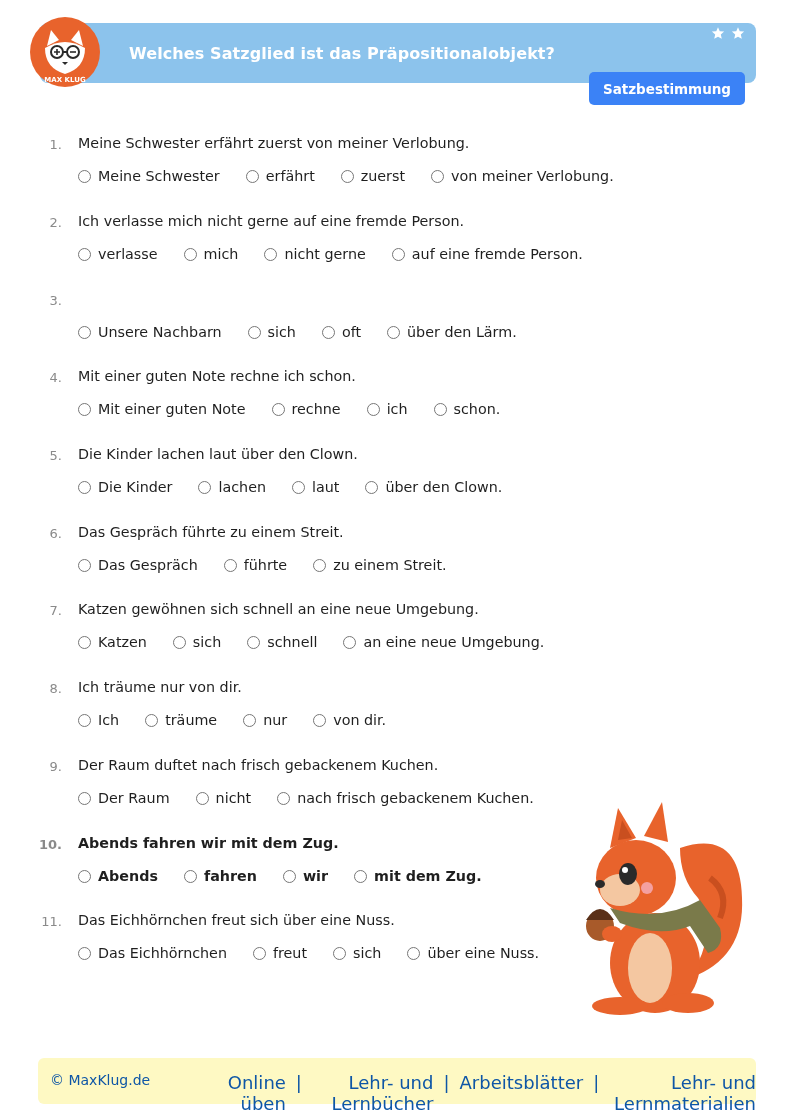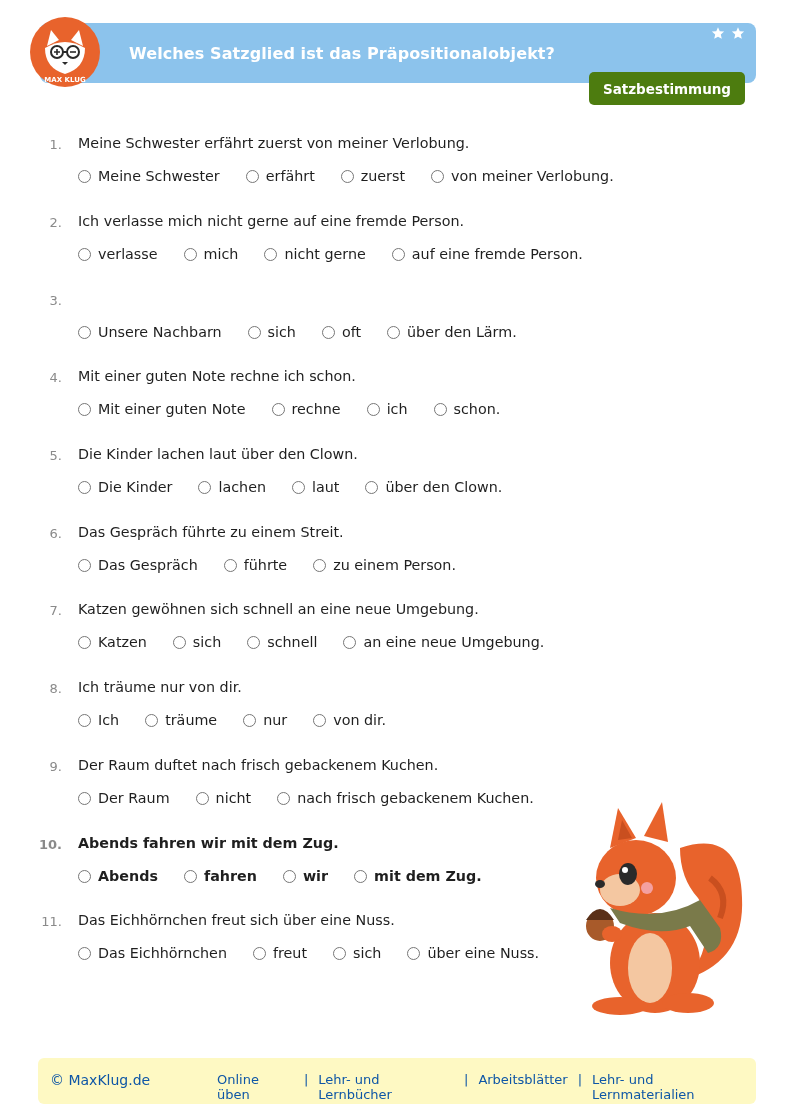--- a/index.html
+++ b/index.html
@@ -14,21 +14,21 @@
     position: absolute; left: 129px; top: 44px; color: #ffffff;
     font-size: 16px; font-weight: bold; letter-spacing: 0.1px;
   }
   .stars { position: absolute; left: 711px; top: 26px; display: flex; gap: 6px; }
   .star { width: 14px; height: 14px; }
 
   .logo { position: absolute; left: 29px; top: 16px; width: 72px; height: 72px; }
 
   .badge {
     position: absolute; left: 589px; top: 72px; width: 156px; height: 33px;
-    background: #4d7c0f; border-radius: 5px; color: #fff;
+    background: #3b82f6; border-radius: 5px; color: #fff;
     font-size: 13.5px; font-weight: bold;
     display: flex; align-items: center; justify-content: center;
   }
 
   .questions { position: absolute; left: 0; top: 134px; width: 794px; }
   .q { position: absolute; left: 0; width: 794px; height: 70px; }
   .q-num {
     position: absolute; right: calc(794px - 62px); top: 3px;
     font-size: 13px; color: #8a8a8a; text-align: right; width: 30px;
   }
@@ -44,21 +44,21 @@
   }
   .opt-label { font-size: 14.3px; color: #1f1f1f; white-space: nowrap; }
 
   .squirrel { position: absolute; left: 570px; top: 798px; width: 180px; height: 222px; }
 
   .footer {
     position: absolute; left: 38px; top: 1058px; width: 718px; height: 46px;
     background: #fef9c3; border-radius: 6px;
   }
   .footer-copy { position: absolute; left: 12px; top: 14px; font-size: 14px; color: #0e56a6; }
-  .footer-links { position: absolute; left: 179px; top: 14px; display: flex; font-size: 13px; color: #0e56a6; }
+  .footer-links { position: absolute; left: 179px; top: 14px; display: flex; font-size: 18px; color: #0e56a6; text-align: right; }
   .footer-links .sep { margin: 0 10px; color: #0e56a6; }
 </style>
 </head>
 <body>
 
 <div class="header-bar"></div>
 
 <svg class="logo" viewBox="0 0 72 72">
   <circle cx="36" cy="36" r="35" fill="#e8632c"></circle>
   <path d="M18 30 L22 14 L30 24 Z" fill="#ffffff"></path>
@@ -203,21 +203,21 @@
         <label class="opt">
           <span class="radio"></span>
           <span class="opt-label">Das Gespräch</span>
         </label>
         <label class="opt">
           <span class="radio"></span>
           <span class="opt-label">führte</span>
         </label>
         <label class="opt">
           <span class="radio"></span>
-          <span class="opt-label">zu einem Person.</span>
+          <span class="opt-label">zu einem Streit.</span>
         </label>
       </div>
     </div>
     <div class="q" style="top: 466px;">
       <span class="q-num">7.</span>
       <span class="q-text">Katzen gewöhnen sich schnell an eine neue Umgebung.</span>
       <div class="opts">
         <label class="opt">
           <span class="radio"></span>
           <span class="opt-label">Katzen</span>

